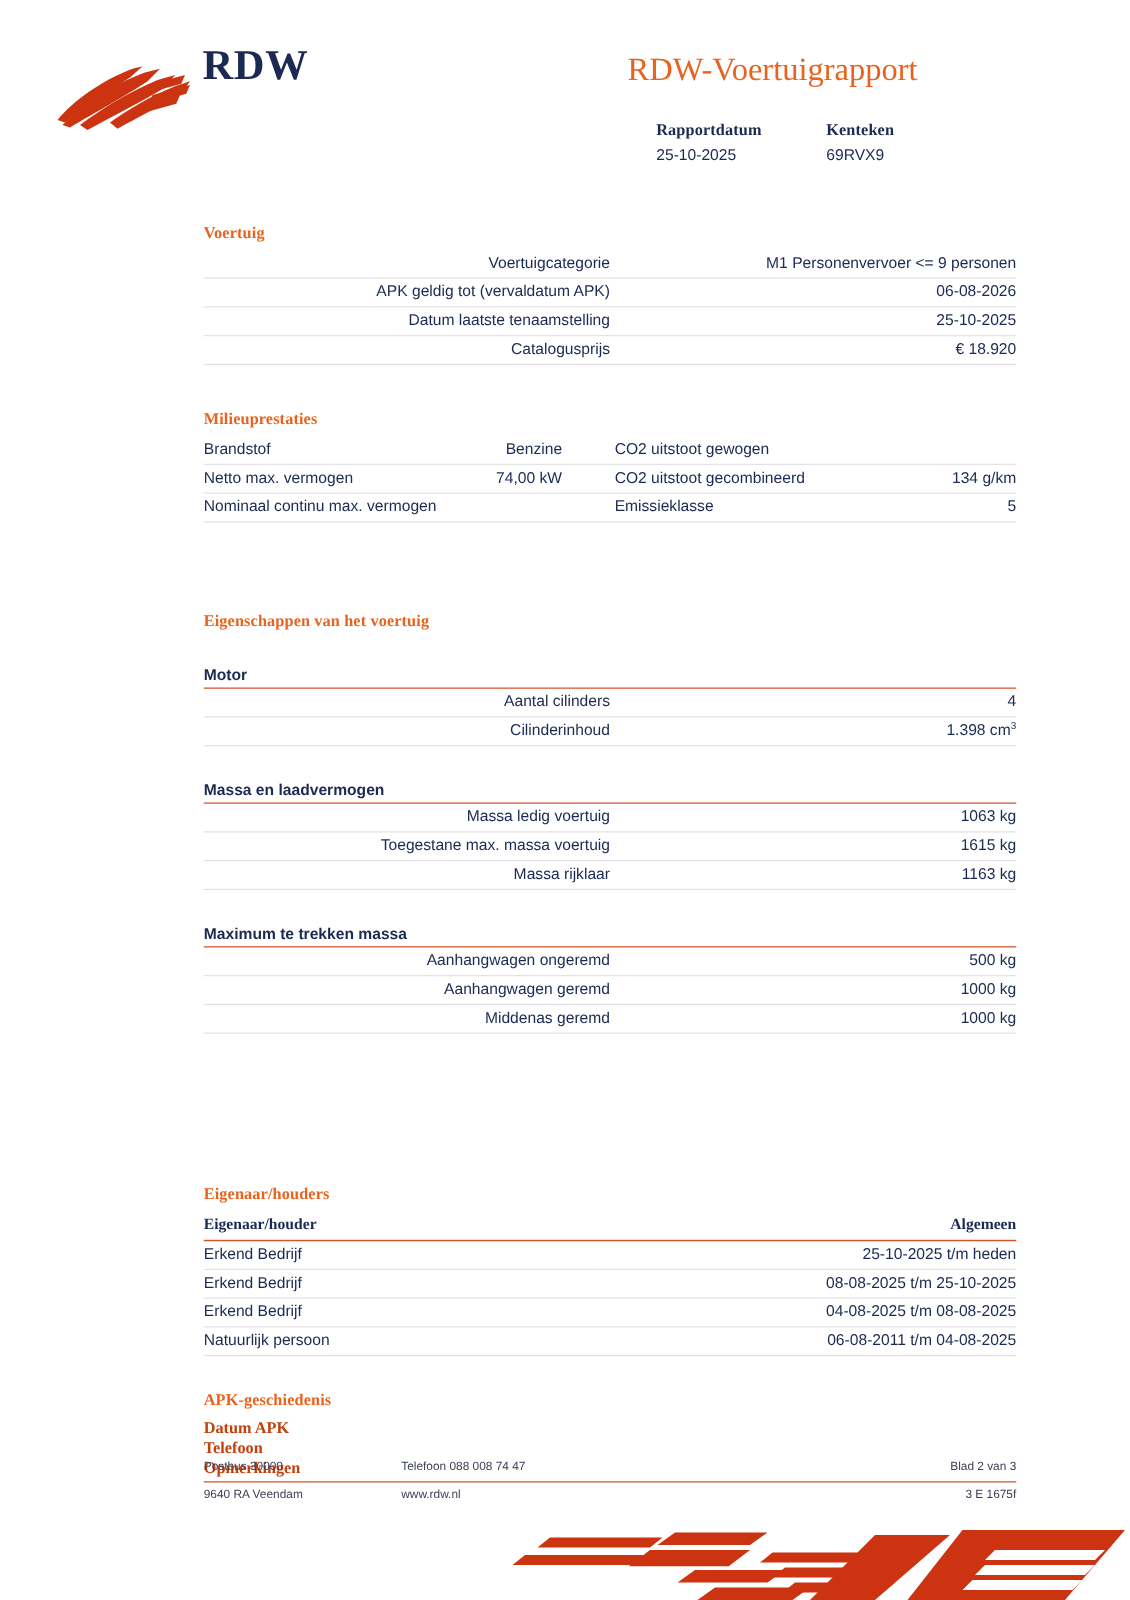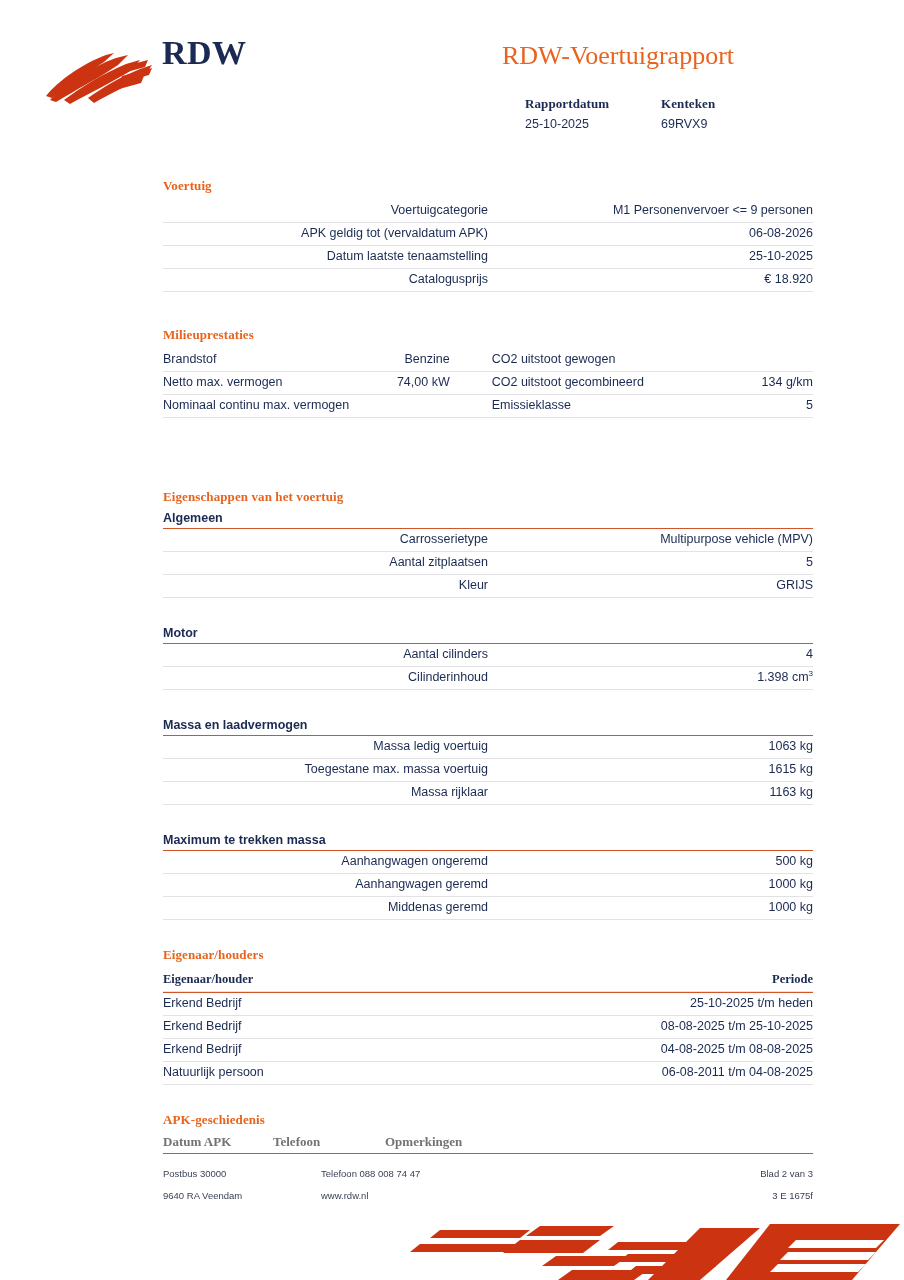--- a/index.html
+++ b/index.html
@@ -135,22 +135,23 @@
     font-size: 13px;
     border-bottom: none;
     padding-bottom: 2px;
   }
 
   .apk-head {
     display: flex;
     font-family: "Liberation Serif", serif;
     font-weight: 700;
     font-size: 13px;
-    color: #737373;
+    color: #c2410c;
     margin-bottom: 3px;
+    flex-direction: column;
   }
   .apk-head .h1 { width: 110px; }
   .apk-head .h2 { width: 112px; }
   .apk-head .h3 { width: 200px; }
 
   sup { font-size: 8px; vertical-align: super; line-height: 0; }
 
   
   .footer {
     position: absolute;
@@ -262,40 +263,20 @@
             <td class="c3">Emissieklasse</td>
             <td class="c4">5</td>
           </tr>
         </tbody>
     </table>
   </div>
 
   <div class="content" style="top:489px;">
     <div class="section-title">Eigenschappen van het voertuig</div>
     <div id="prop-subsections">
-        <div>
-          <div class="subsection-title">Algemeen</div>
-          <div class="rule-orange"></div>
-          <table class="rows">
-            <tbody>
-              <tr>
-                <td class="lbl">Carrosserietype</td>
-                <td class="val">Multipurpose vehicle (MPV)</td>
-              </tr>
-              <tr>
-                <td class="lbl">Aantal zitplaatsen</td>
-                <td class="val">5</td>
-              </tr>
-              <tr>
-                <td class="lbl">Kleur</td>
-                <td class="val">GRIJS</td>
-              </tr>
-            </tbody>
-          </table>
-        </div>
         <div style="margin-top: 28px;">
           <div class="subsection-title">Motor</div>
           <div class="rule-orange"></div>
           <table class="rows">
             <tbody>
               <tr>
                 <td class="lbl">Aantal cilinders</td>
                 <td class="val">4</td>
               </tr>
               <tr>
@@ -347,21 +328,21 @@
         </div>
       </div>
   </div>
 
   <div class="content" style="top:947px;">
     <div class="section-title">Eigenaar/houders</div>
     <table class="rows owner">
       <tbody>
         <tr class="owner-head">
           <td class="c1">Eigenaar/houder</td>
-          <td class="c2">Periode</td>
+          <td class="c2">Algemeen</td>
         </tr>
       </tbody>
     </table>
     <div class="rule-orange"></div>
     <table class="rows owner">
       <tbody id="owner-rows">
           <tr>
             <td class="c1">Erkend Bedrijf</td>
             <td class="c2">25-10-2025 t/m heden</td>
           </tr>

